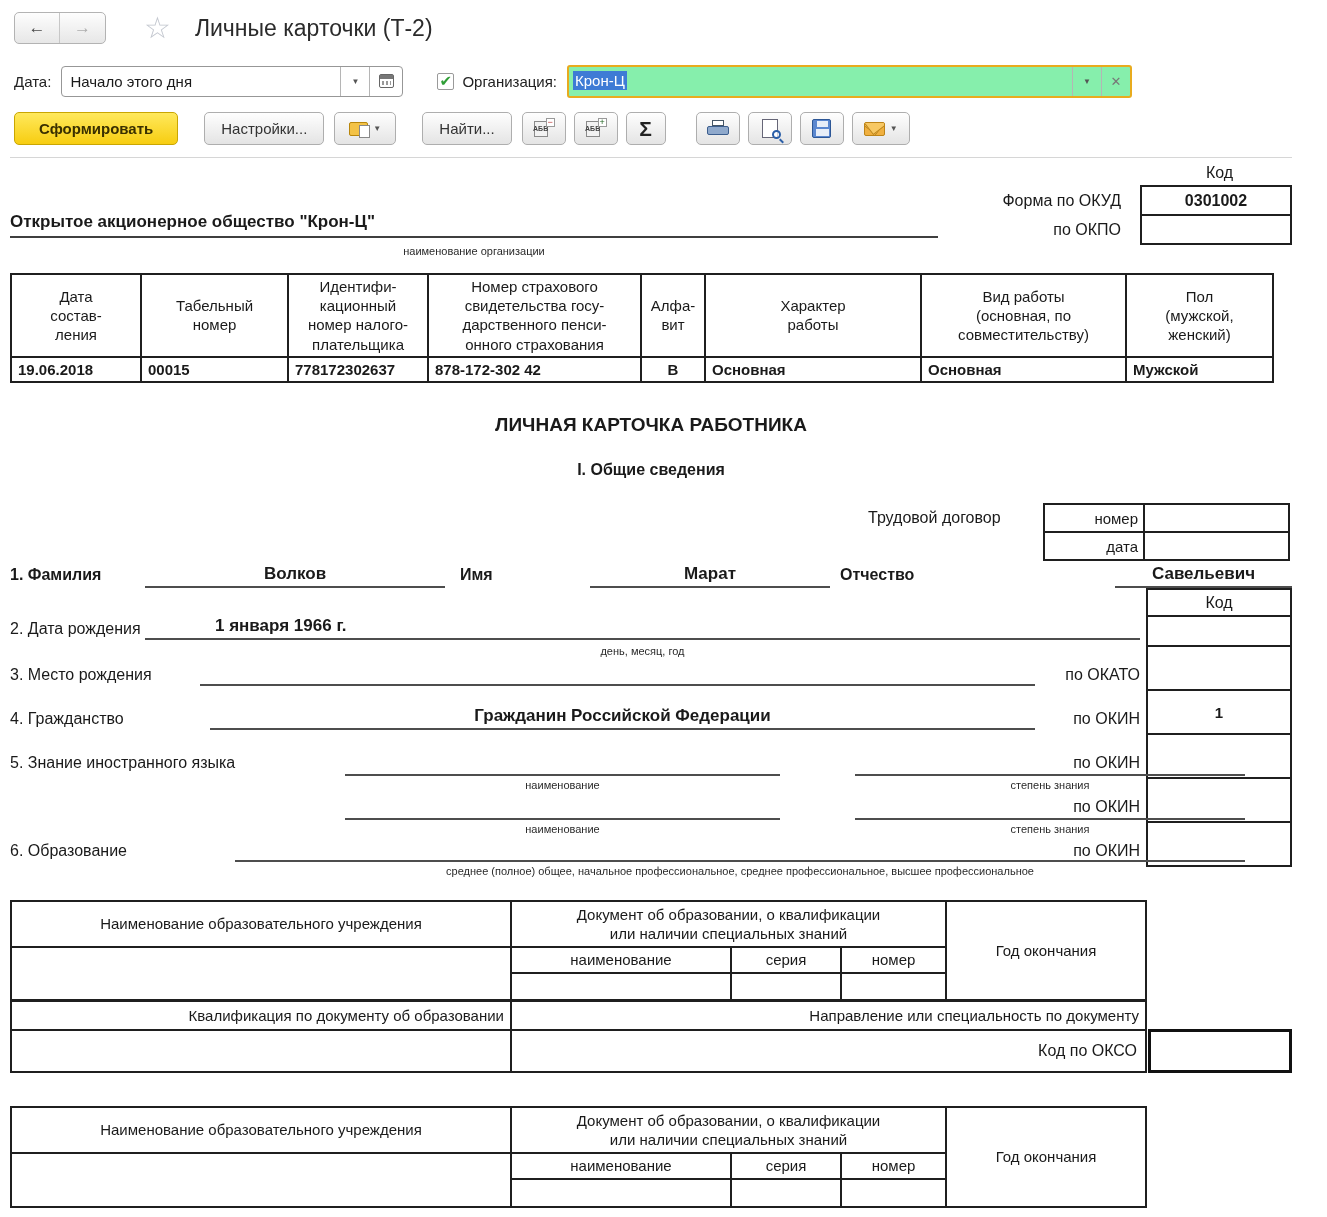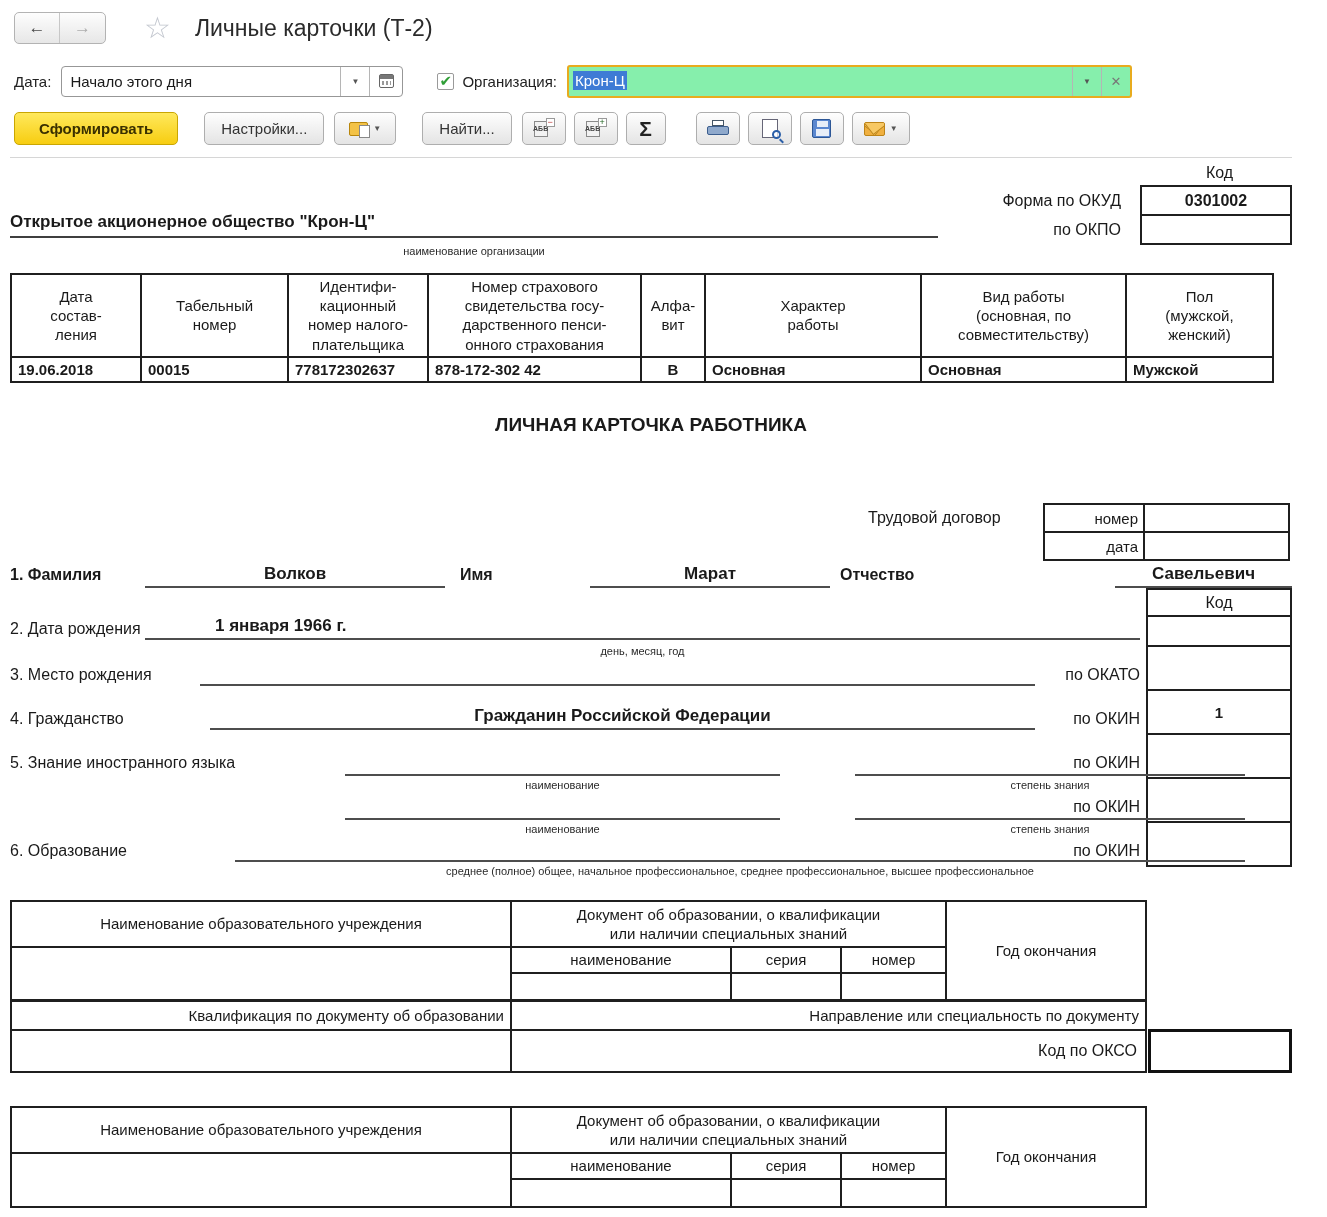--- a/index.html
+++ b/index.html
@@ -272,20 +272,21 @@
       <td>878-172-302 42</td>
       <td class="ctr">В</td>
       <td>Основная</td>
       <td>Основная</td>
       <td>Мужской</td>
     </tr>
   </tbody>
     </table>
 
   <div class="abs doc-title">ЛИЧНАЯ КАРТОЧКА РАБОТНИКА</div>
+  <div class="abs sec-title">I. Общие сведения</div>
 
   <div class="abs labor-lab">Трудовой договор</div>
   <table class="grid abs labor-tbl">
     <tbody>
         <tr>
       <td class="lab">номер</td>
       <td class="box"></td>
     </tr>
     <tr>
       <td class="lab">дата</td>

